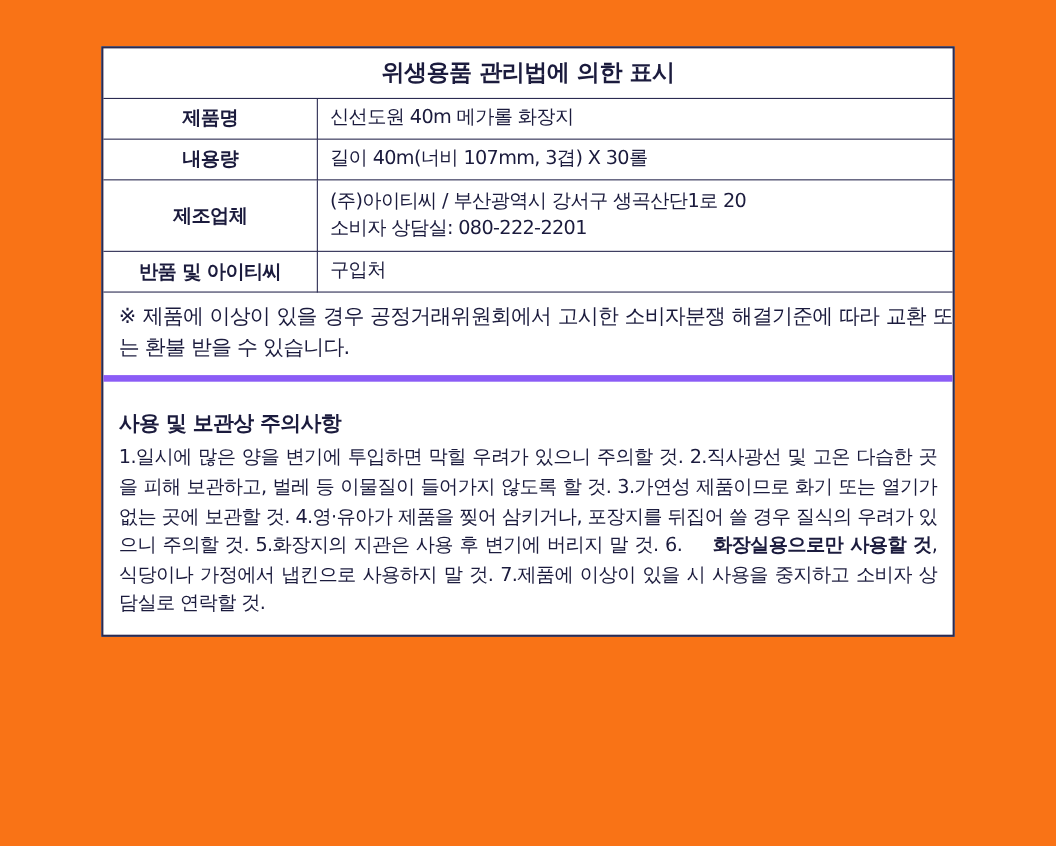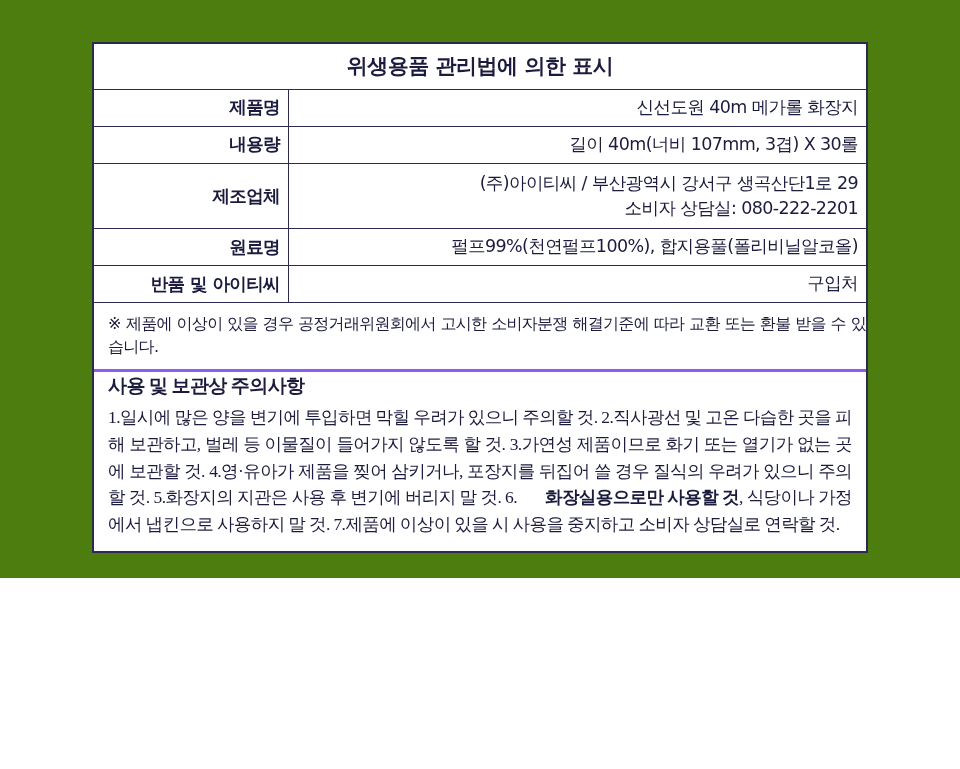--- a/index.html
+++ b/index.html
@@ -9,23 +9,23 @@
   }
   body {
     width: 960px;
     height: 769px;
     font-family: "DejaVu Sans", "Liberation Sans", sans-serif;
     color: #1a1a3a;
     overflow: hidden;
   }
   .page {
     width: 960px;
-    height: 578px;
+    height: 769px;
     position: relative;
-    background: #4d7c0f;
+    background: #f97316;
   }
   .label-box {
     position: absolute;
     left: 92px;
     top: 42px;
     width: 776px;
     border: 2px solid #2b2b52;
     box-sizing: border-box;
     background: #ffffff;
   }
@@ -46,49 +46,48 @@
   table.spec td {
     border-bottom: 1.5px solid #2b2b52;
     font-size: 17.5px;
     color: #1b1b3d;
     padding: 5px 8px 6px 8px;
     letter-spacing: -0.6px;
     vertical-align: middle;
   }
   table.spec td.key {
     width: 178px;
-    text-align: right;
+    text-align: center;
     font-weight: bold;
     border-right: 1.5px solid #2b2b52;
     white-space: nowrap;
   }
   table.spec td.val {
-    text-align: right;
+    text-align: left;
     padding-left: 11px;
   }
   table.spec tr.two-line td {
     padding-top: 7px;
     padding-bottom: 8px;
   }
   .val-line {
     display: block;
     line-height: 1.42;
   }
   .notice {
-    border-bottom: 3px solid #8b5cf6;
+    border-bottom: 6px solid #8b5cf6;
     padding: 9px 0 11px 14px;
-    font-size: 16px;
+    font-size: 19px;
     line-height: 1.45;
     letter-spacing: -0.7px;
     color: #1b1b3d;
     text-align: justify;
   }
   .caution {
-    padding: 1px 14px 14px 14px;
-    font-family: Liberation Serif, serif;
+    padding: 25px 14px 14px 14px;
   }
   .caution-title {
     font-size: 19px;
     font-weight: bold;
     letter-spacing: -0.6px;
     margin-bottom: 5px;
     color: #1b1b3d;
   }
   .caution-body {
     font-size: 17.5px;
@@ -121,28 +120,22 @@
         </tr>
         <tr>
           <td class="key">내용량</td>
           <td class="val">
             <span class="val-line">길이 40m(너비 107mm, 3겹) X 30롤</span>
           </td>
         </tr>
         <tr class="two-line">
           <td class="key">제조업체</td>
           <td class="val">
-            <span class="val-line">(주)아이티씨 / 부산광역시 강서구 생곡산단1로 29</span>
+            <span class="val-line">(주)아이티씨 / 부산광역시 강서구 생곡산단1로 20</span>
             <span class="val-line">소비자 상담실: 080-222-2201</span>
-          </td>
-        </tr>
-        <tr>
-          <td class="key">원료명</td>
-          <td class="val">
-            <span class="val-line">펄프99%(천연펄프100%), 합지용풀(폴리비닐알코올)</span>
           </td>
         </tr>
         <tr>
           <td class="key">반품 및 아이티씨</td>
           <td class="val">
             <span class="val-line">구입처</span>
           </td>
         </tr>
       </tbody>
     </table>

